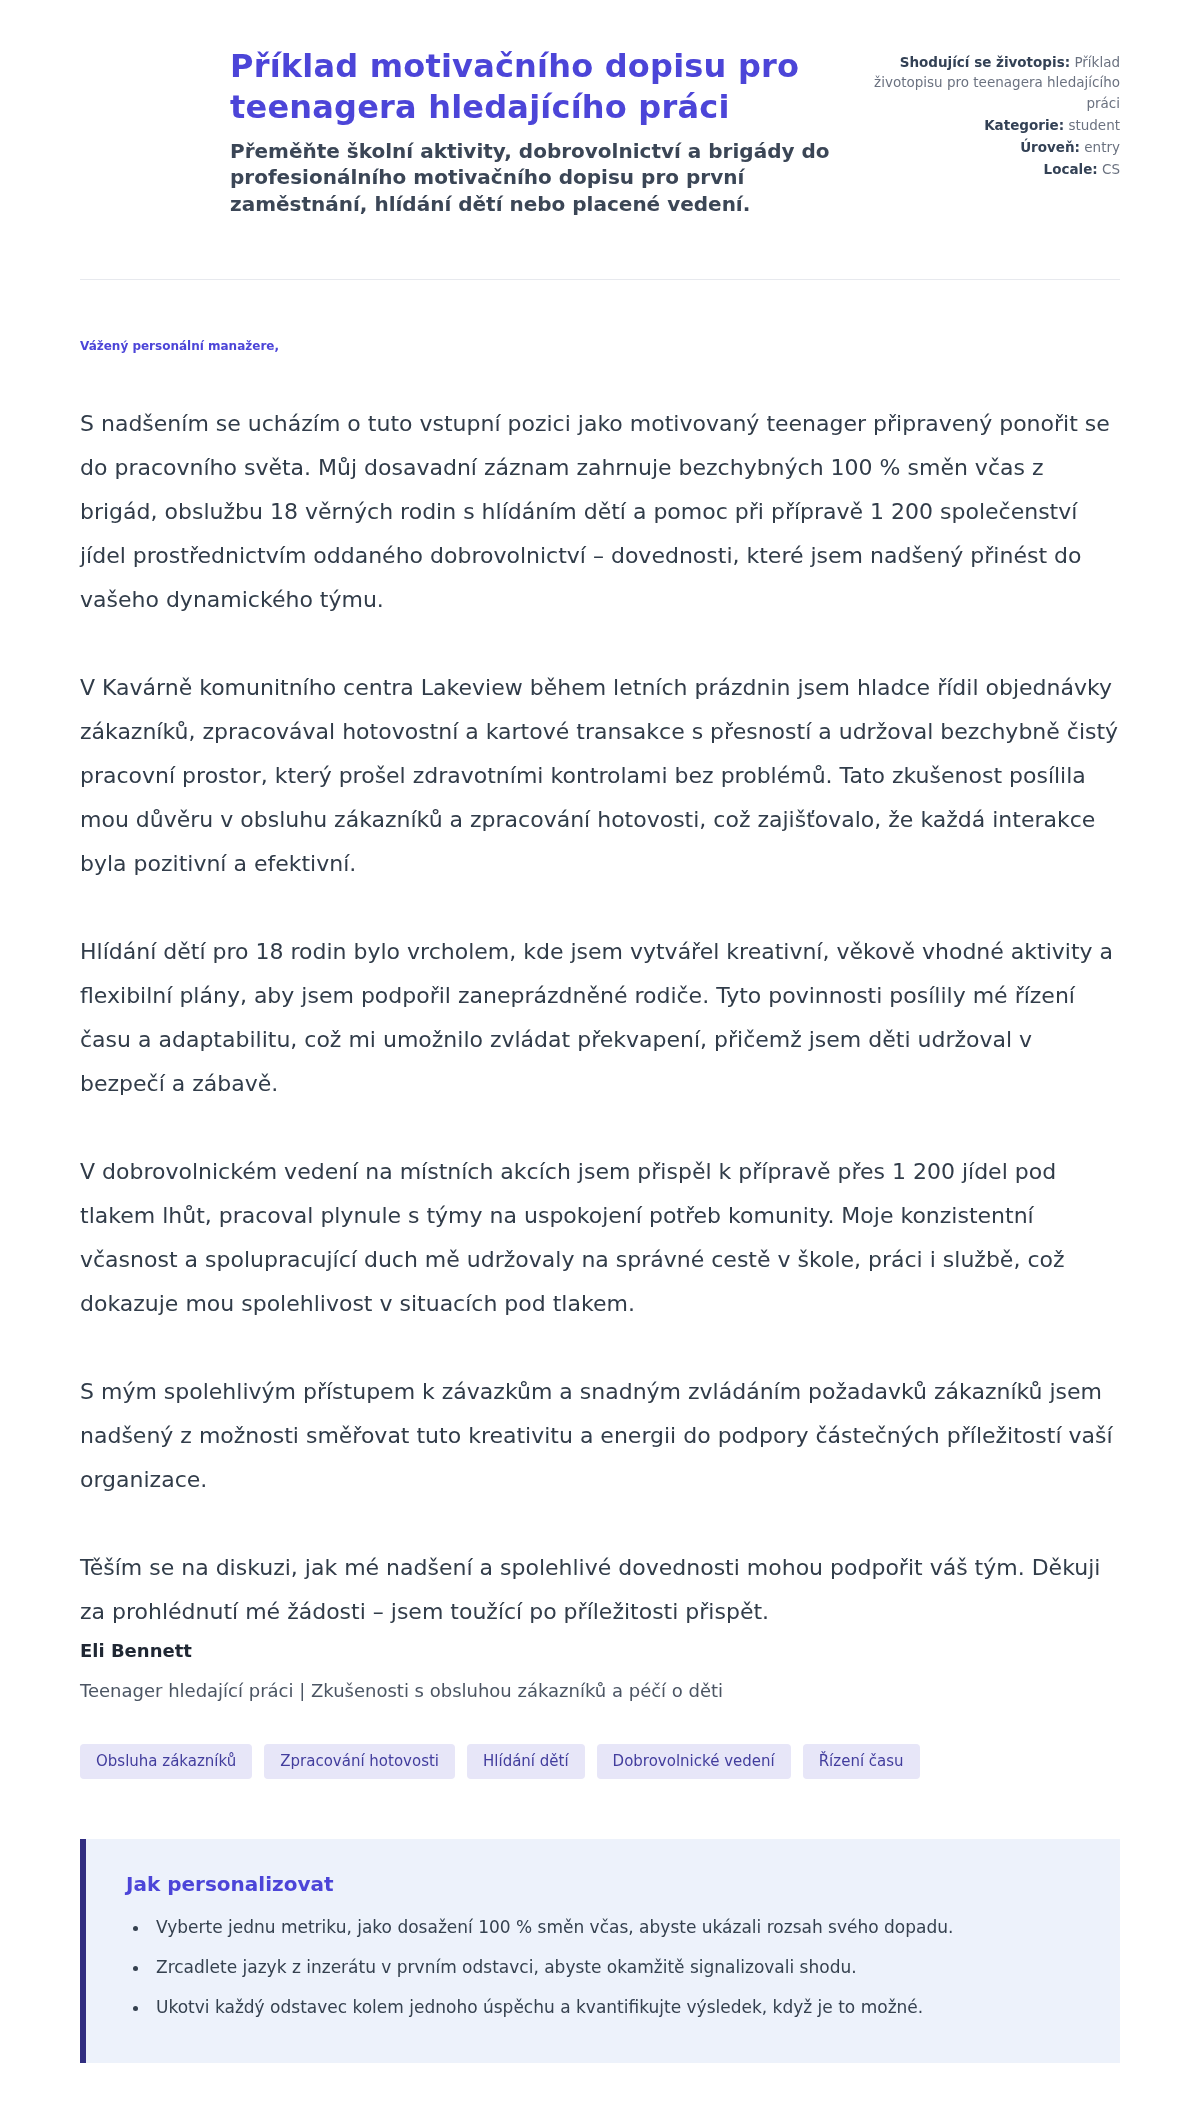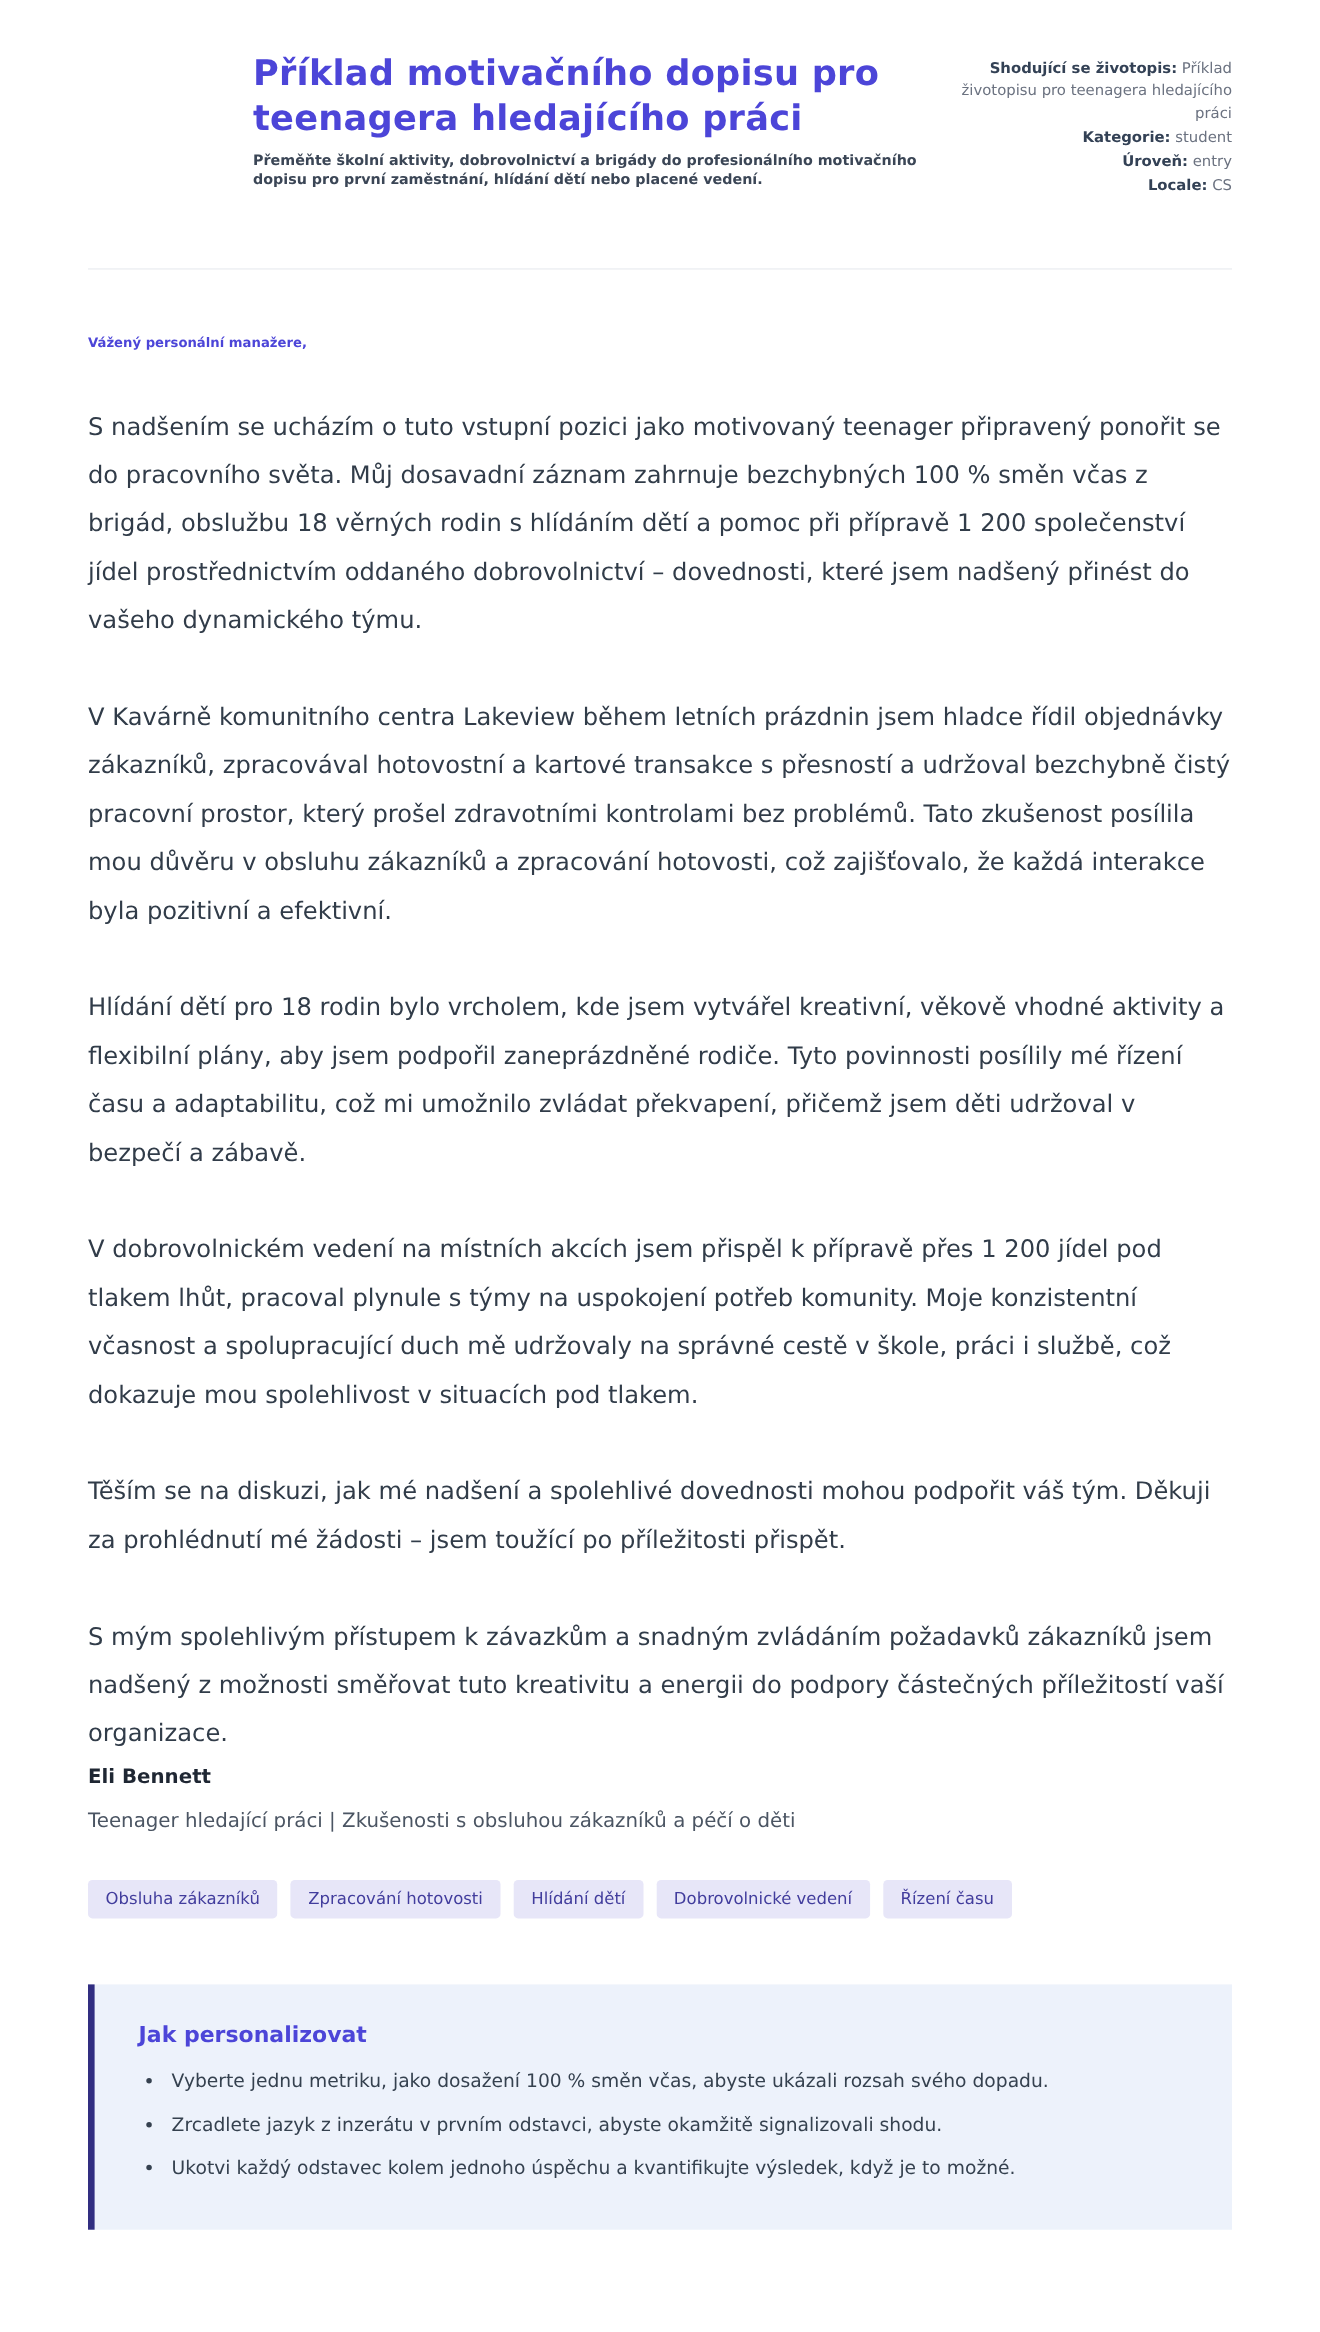--- a/index.html
+++ b/index.html
@@ -38,21 +38,21 @@
   .header-left{width:640px;}
   h1.title{
     color:var(--title);
     font-size:32px;
     line-height:1.28;
     font-weight:700;
     letter-spacing:.2px;
   }
   .subtitle{
     margin-top:10px;
-    font-size:13px;
+    font-size:20px;
     line-height:1.32;
     font-weight:700;
     color:var(--subtitle);
   }
   .meta{
     width:250px;
     text-align:right;
     font-size:13.5px;
     line-height:1.5;
     color:var(--meta-value);
@@ -170,22 +170,22 @@
   </header>
 
   <hr class="divider">
 
   <section class="letter">
     <p class="greeting">Vážený personální manažere,</p>
     <p class="para">S nadšením se ucházím o tuto vstupní pozici jako motivovaný teenager připravený ponořit se do pracovního světa. Můj dosavadní záznam zahrnuje bezchybných 100 % směn včas z brigád, obslužbu 18 věrných rodin s hlídáním dětí a pomoc při přípravě 1 200 společenství jídel prostřednictvím oddaného dobrovolnictví – dovednosti, které jsem nadšený přinést do vašeho dynamického týmu.</p>
     <p class="para">V Kavárně komunitního centra Lakeview během letních prázdnin jsem hladce řídil objednávky zákazníků, zpracovával hotovostní a kartové transakce s přesností a udržoval bezchybně čistý pracovní prostor, který prošel zdravotními kontrolami bez problémů. Tato zkušenost posílila mou důvěru v obsluhu zákazníků a zpracování hotovosti, což zajišťovalo, že každá interakce byla pozitivní a efektivní.</p>
     <p class="para">Hlídání dětí pro 18 rodin bylo vrcholem, kde jsem vytvářel kreativní, věkově vhodné aktivity a flexibilní plány, aby jsem podpořil zaneprázdněné rodiče. Tyto povinnosti posílily mé řízení času a adaptabilitu, což mi umožnilo zvládat překvapení, přičemž jsem děti udržoval v bezpečí a zábavě.</p>
     <p class="para">V dobrovolnickém vedení na místních akcích jsem přispěl k přípravě přes 1 200 jídel pod tlakem lhůt, pracoval plynule s týmy na uspokojení potřeb komunity. Moje konzistentní včasnost a spolupracující duch mě udržovaly na správné cestě v škole, práci i službě, což dokazuje mou spolehlivost v situacích pod tlakem.</p>
+    <p class="para">S mým spolehlivým přístupem k závazkům a snadným zvládáním požadavků zákazníků jsem nadšený z možnosti směřovat tuto kreativitu a energii do podpory částečných příležitostí vaší organizace.</p>
     <p class="para">Těším se na diskuzi, jak mé nadšení a spolehlivé dovednosti mohou podpořit váš tým. Děkuji za prohlédnutí mé žádosti – jsem toužící po příležitosti přispět.</p>
-    <p class="para">S mým spolehlivým přístupem k závazkům a snadným zvládáním požadavků zákazníků jsem nadšený z možnosti směřovat tuto kreativitu a energii do podpory částečných příležitostí vaší organizace.</p>
     <p class="sig-name">Eli Bennett</p>
     <p class="sig-role">Teenager hledající práci | Zkušenosti s obsluhou zákazníků a péčí o děti</p>
   </section>
 
   <div class="tags">
     <span class="tag">Obsluha zákazníků</span>
     <span class="tag">Zpracování hotovosti</span>
     <span class="tag">Hlídání dětí</span>
     <span class="tag">Dobrovolnické vedení</span>
     <span class="tag">Řízení času</span>

